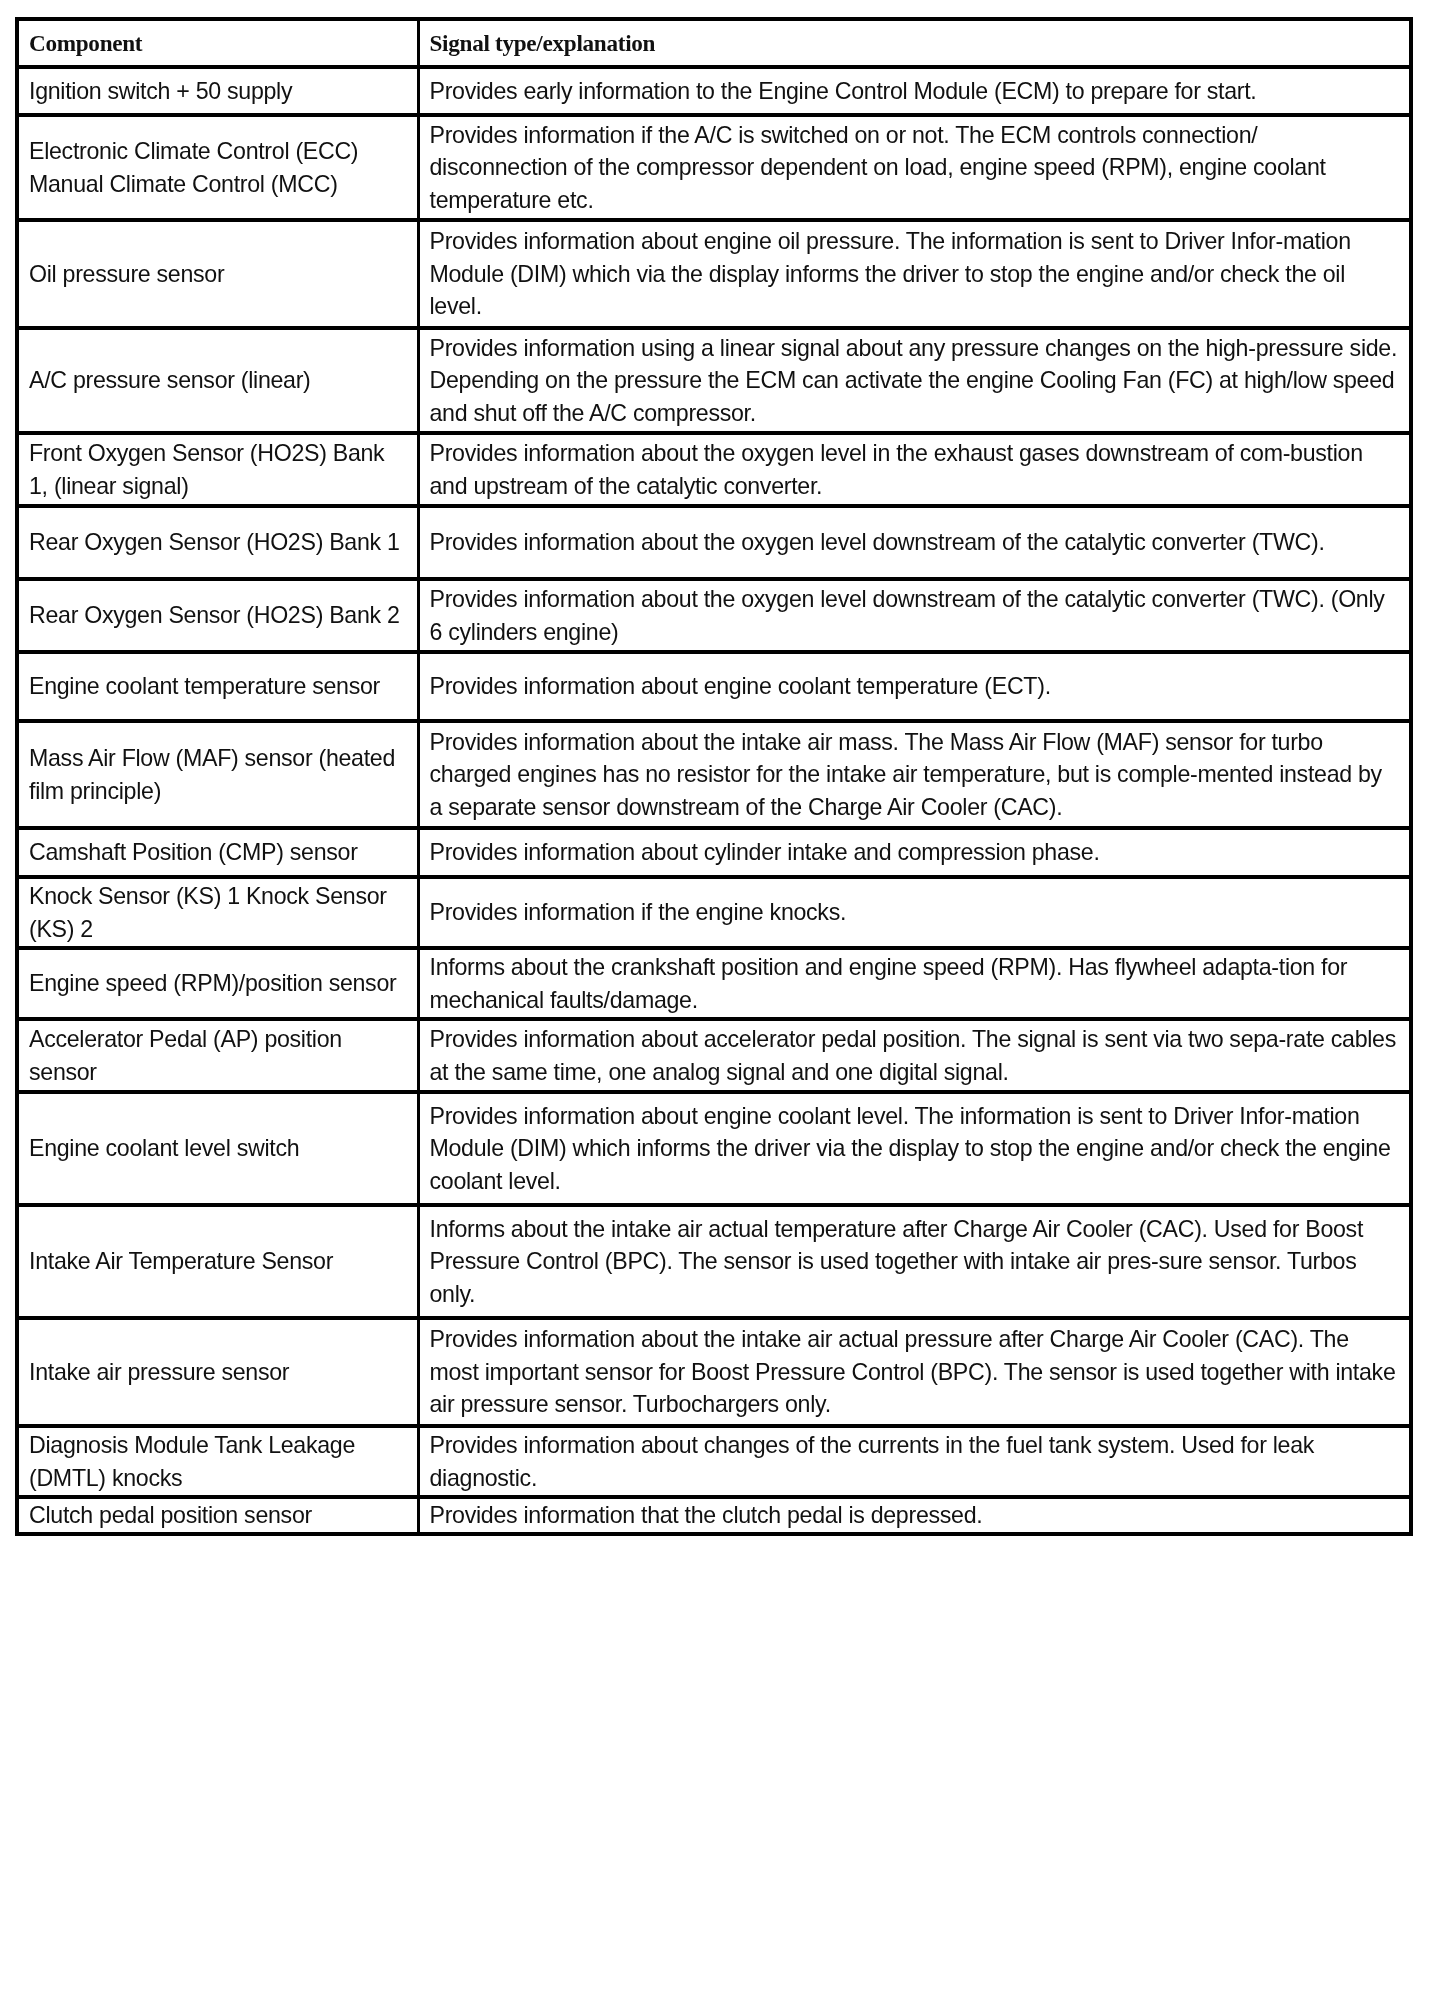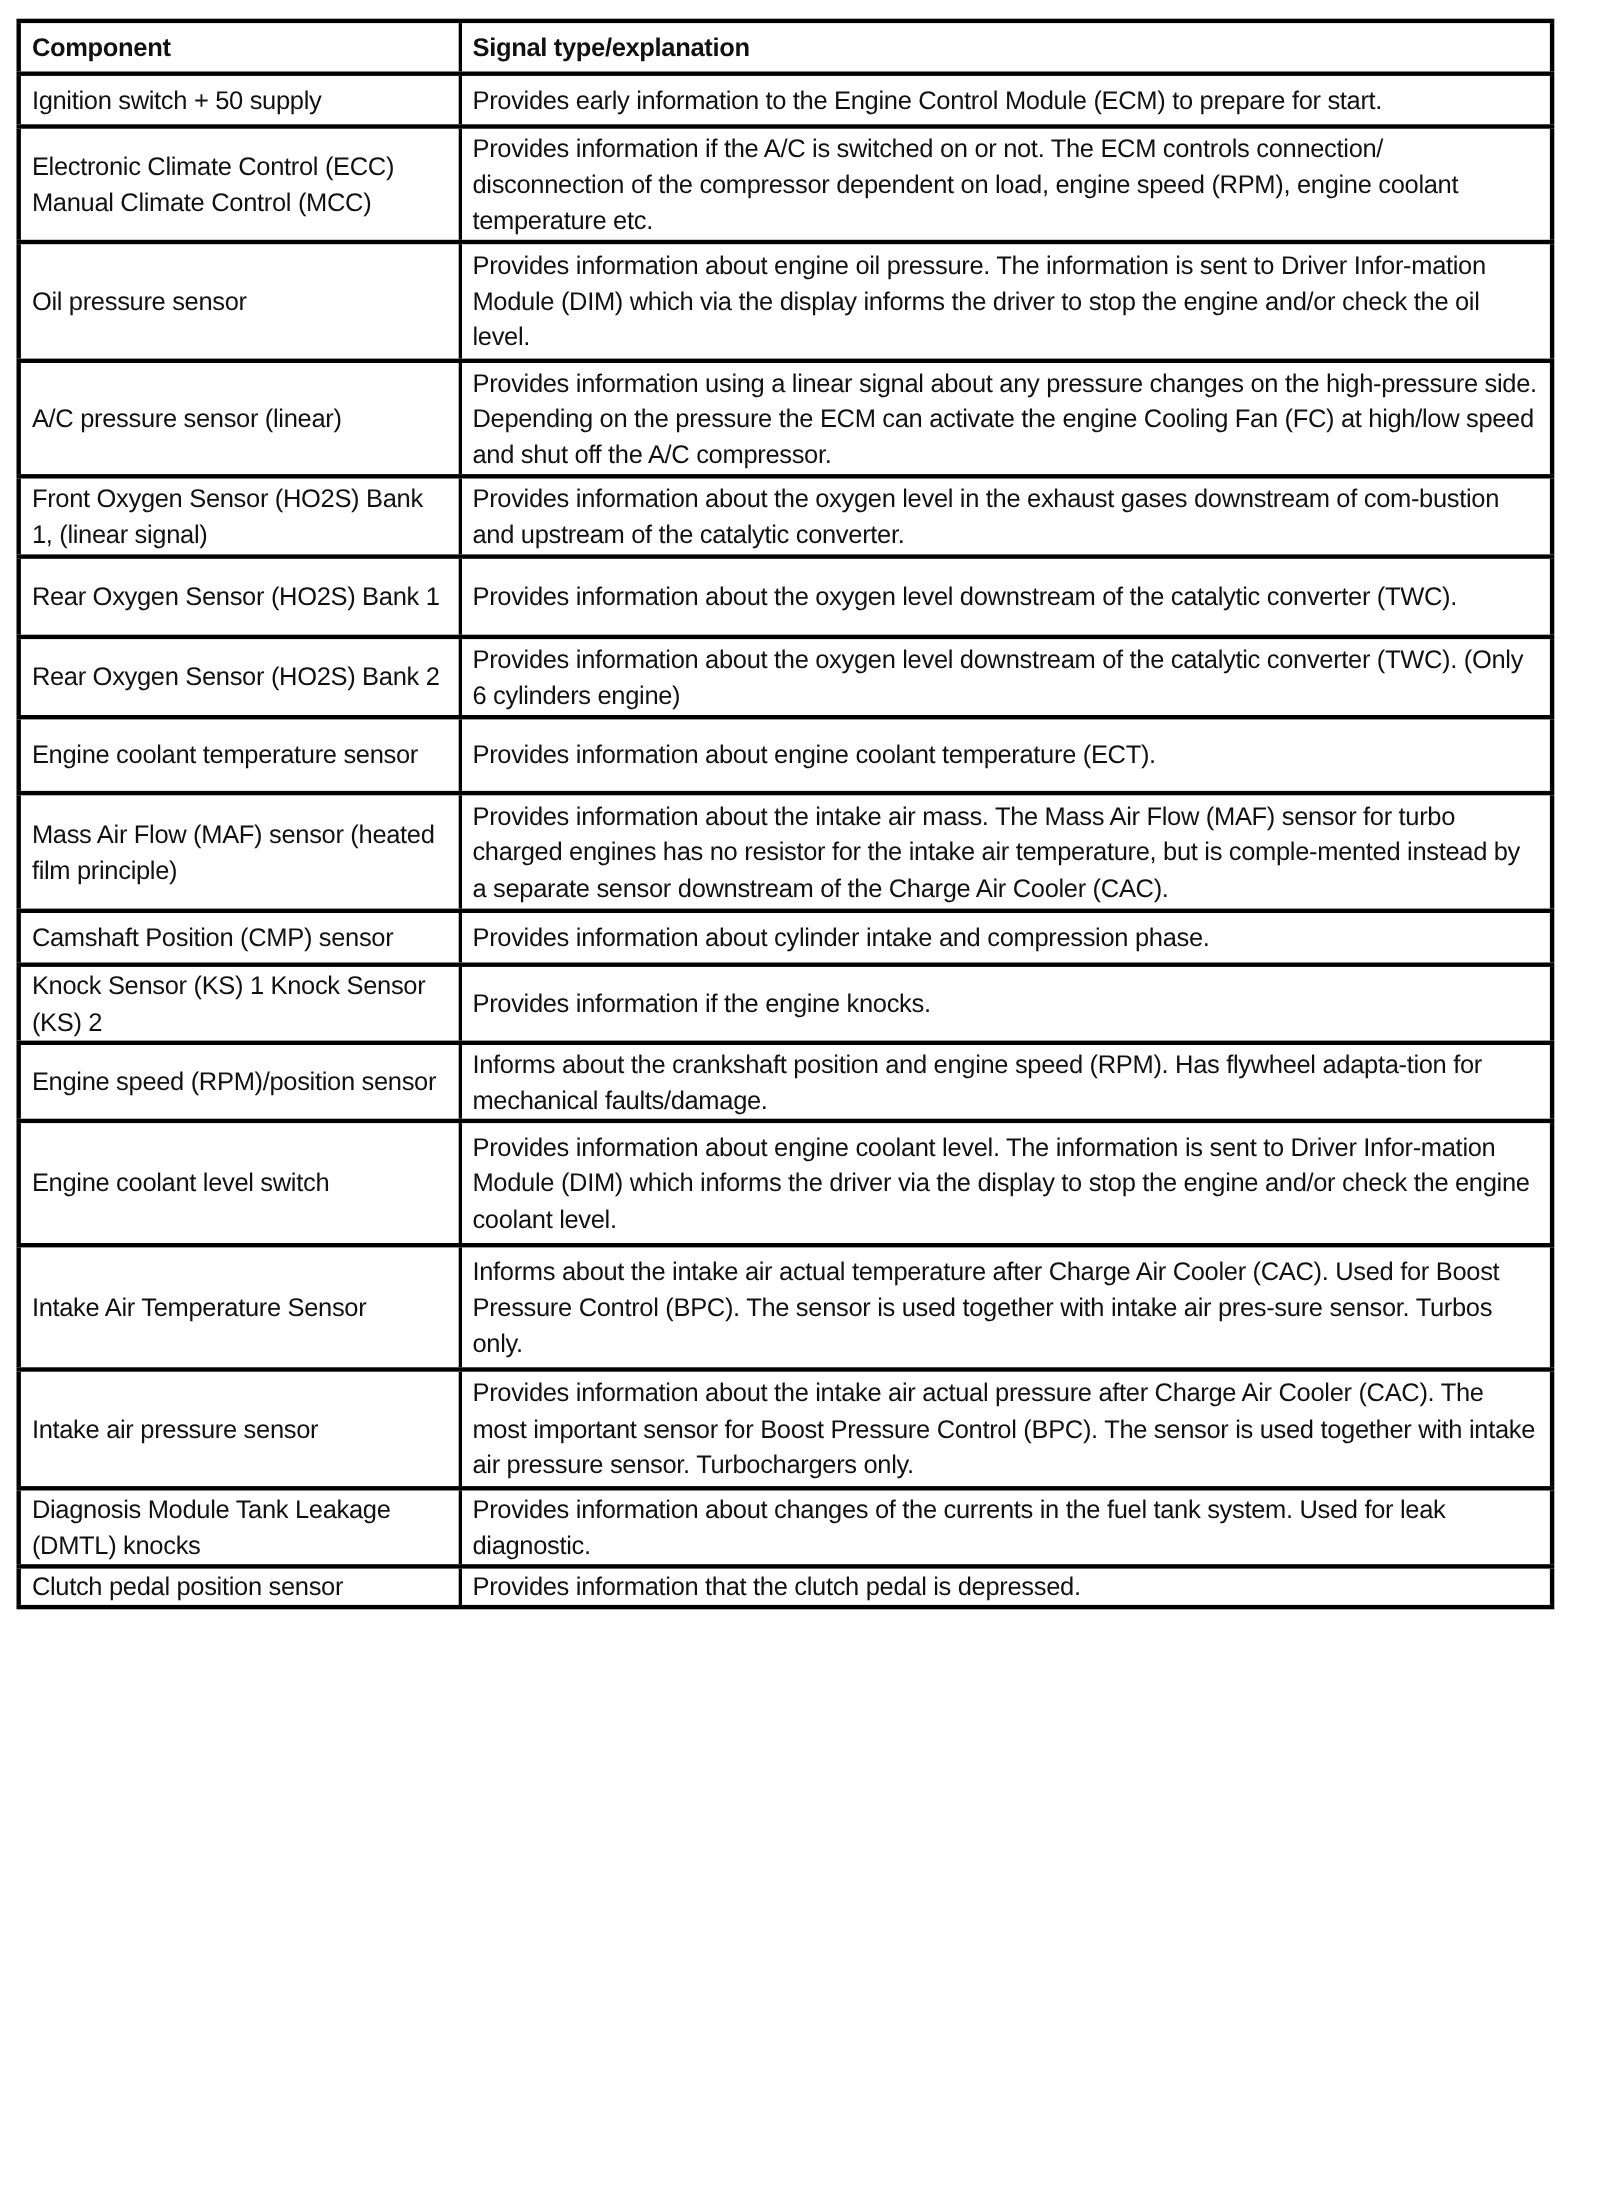--- a/index.html
+++ b/index.html
@@ -11,21 +11,21 @@
     border: 4px solid #000;
   }
   table.signals col.c1 { width: 401px; }
   table.signals col.c2 { width: 993px; }
   table.signals th, table.signals td {
     border-left: 3px solid #000; border-right: 3px solid #000;
     border-top: 4px solid #000; border-bottom: 4px solid #000;
     padding: 0 10px; vertical-align: middle; text-align: left;
     font-size: 23.2px; line-height: 32.5px; letter-spacing: -0.3px;
   }
-  table.signals th { font-weight: bold; height: 44px; }
+  table.signals th { font-weight: bold; height: 44px; font-family: Liberation Serif, serif; }
   .h1{height:48px}.h2{height:103px}.h3{height:105px}.h4{height:108px}.h5{height:105px}
   .h6{height:73px}.h7{height:73px}.h8{height:73px}.h9{height:73px}.h10{height:69px}
   .h11{height:107px}.h12{height:49px}.h13{height:71px}.h14{height:71px}.h15{height:73px}
   .h16{height:113px}.h17{height:113px}.h18{height:108px}.h19{height:71px}.h20{height:70px}
   .h21{height:37px}.h22{height:73px}
 </style>
 </head>
 <body>
 
 <table class="signals">
@@ -81,20 +81,24 @@
         <td>Provides information about cylinder intake and compression phase.</td>
       </tr>
     <tr class="h13">
         <td>Knock Sensor (KS) 1 Knock Sensor (KS) 2</td>
         <td>Provides information if the engine knocks.</td>
       </tr>
     <tr class="h14">
         <td>Engine speed (RPM)/position sensor</td>
         <td>Informs about the crankshaft position and engine speed (RPM). Has flywheel adapta-tion for mechanical faults/damage.</td>
       </tr>
+    <tr class="h15">
+        <td>Accelerator Pedal (AP) position sensor</td>
+        <td>Provides information about accelerator pedal position. The signal is sent via two sepa-rate cables at the same time, one analog signal and one digital signal.</td>
+      </tr>
     <tr class="h16">
         <td>Engine coolant level switch</td>
         <td>Provides information about engine coolant level. The information is sent to Driver Infor-mation Module (DIM) which informs the driver via the display to stop the engine and/or check the engine coolant level.</td>
       </tr>
     <tr class="h17">
         <td>Intake Air Temperature Sensor</td>
         <td>Informs about the intake air actual temperature after Charge Air Cooler (CAC). Used for Boost Pressure Control (BPC). The sensor is used together with intake air pres-sure sensor. Turbos only.</td>
       </tr>
     <tr class="h18">
         <td>Intake air pressure sensor</td>

